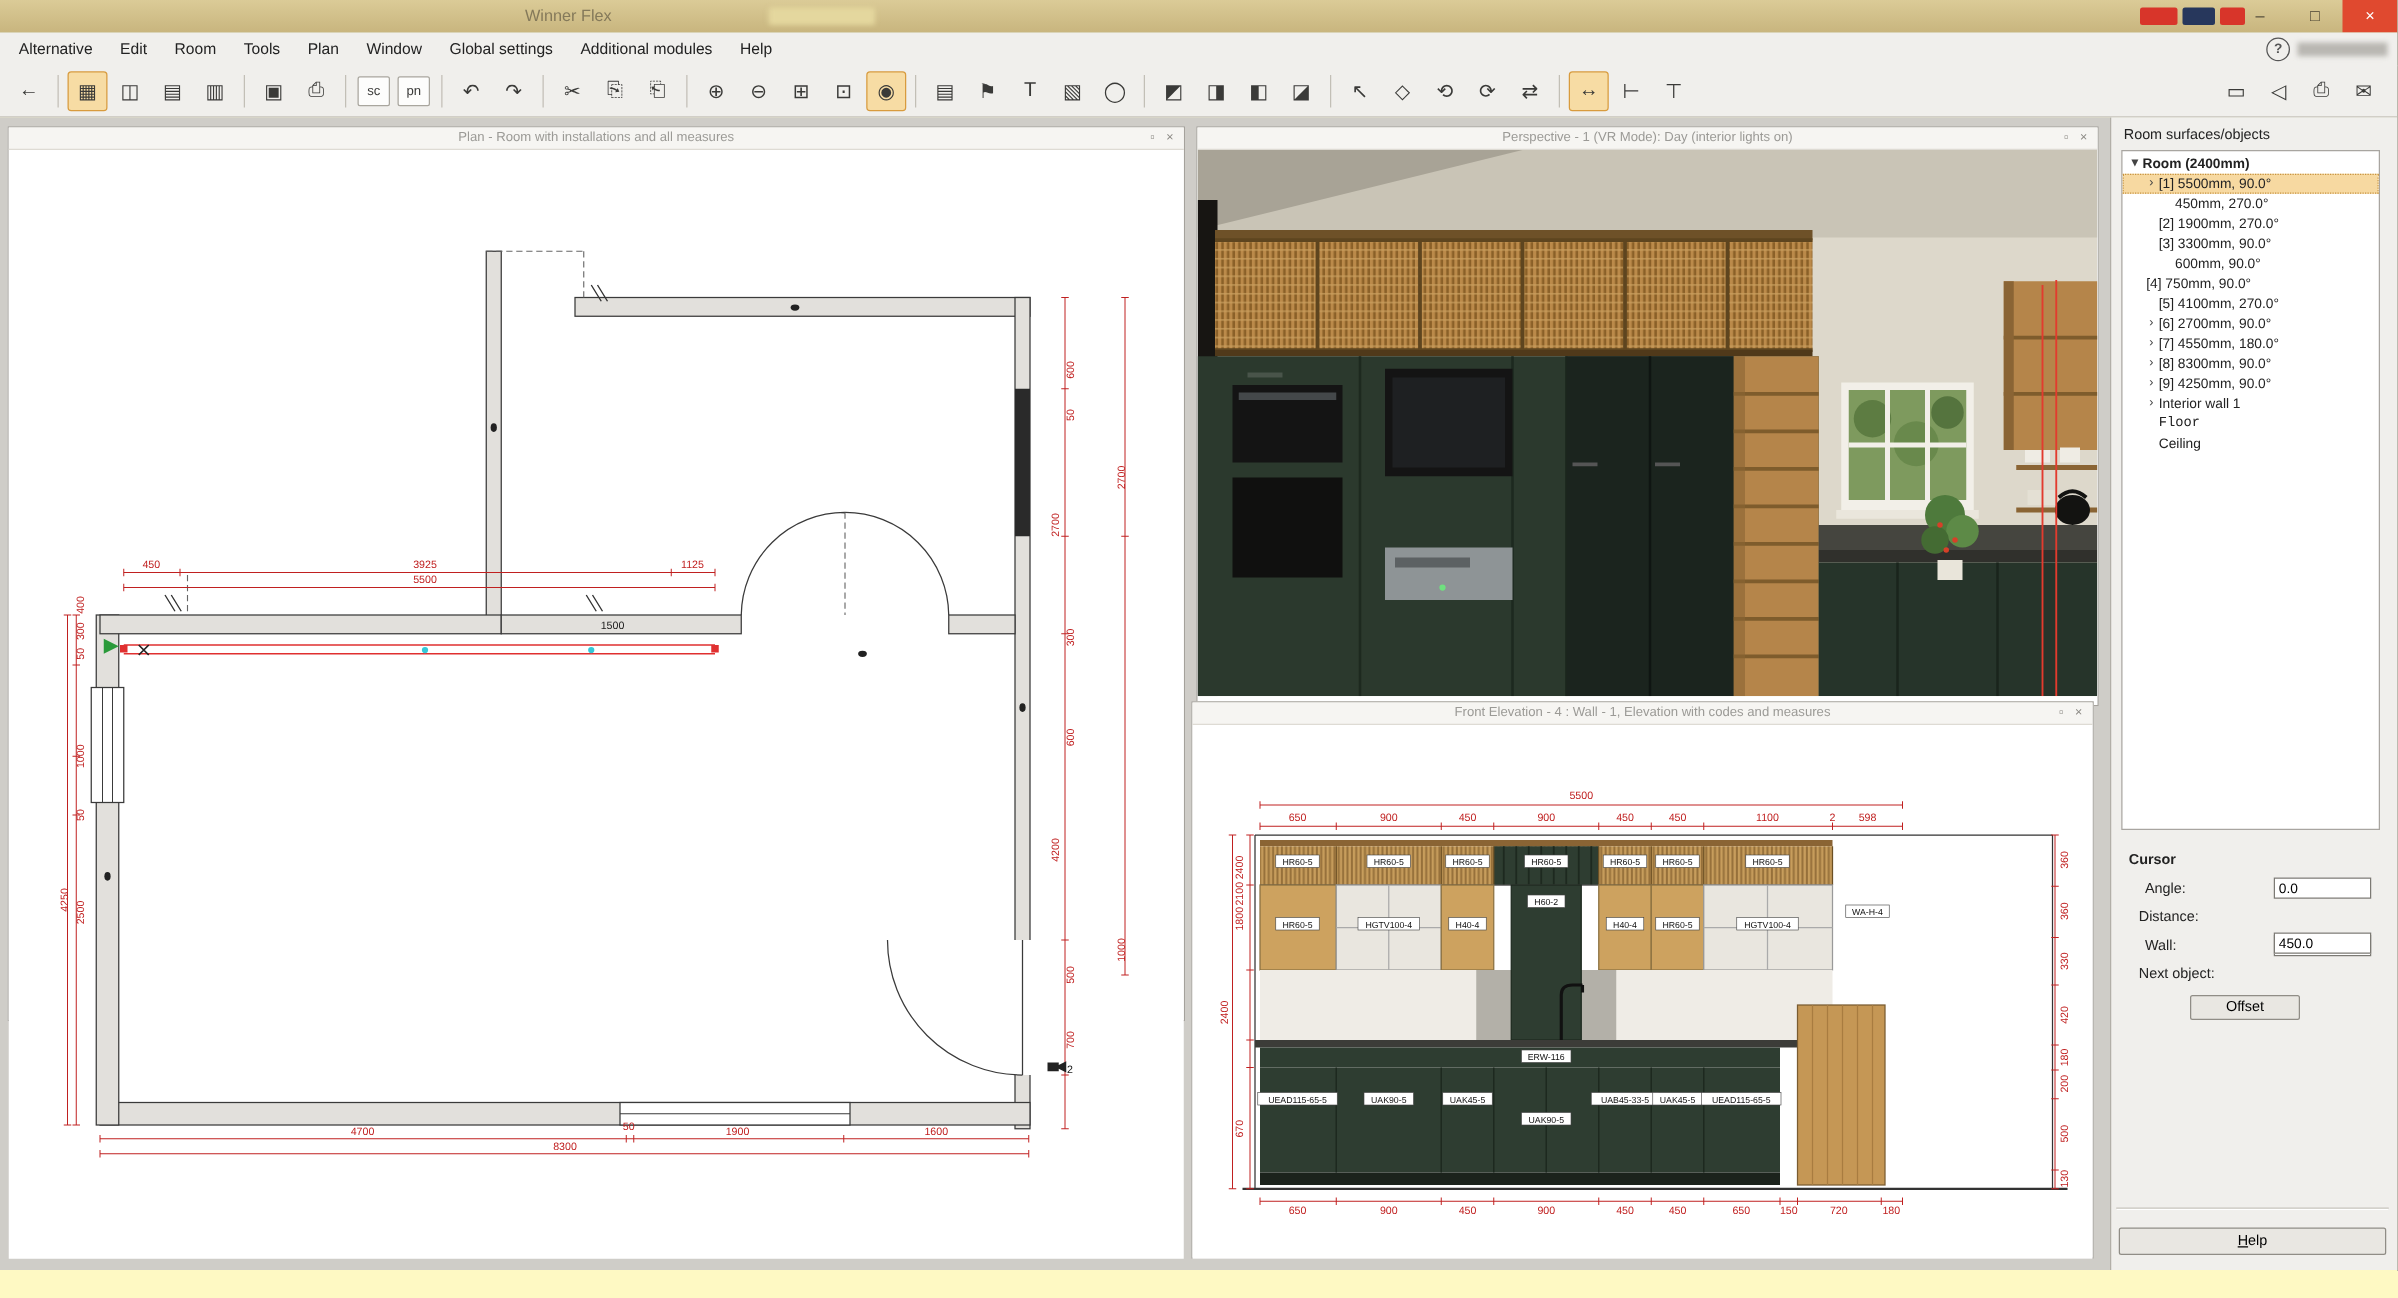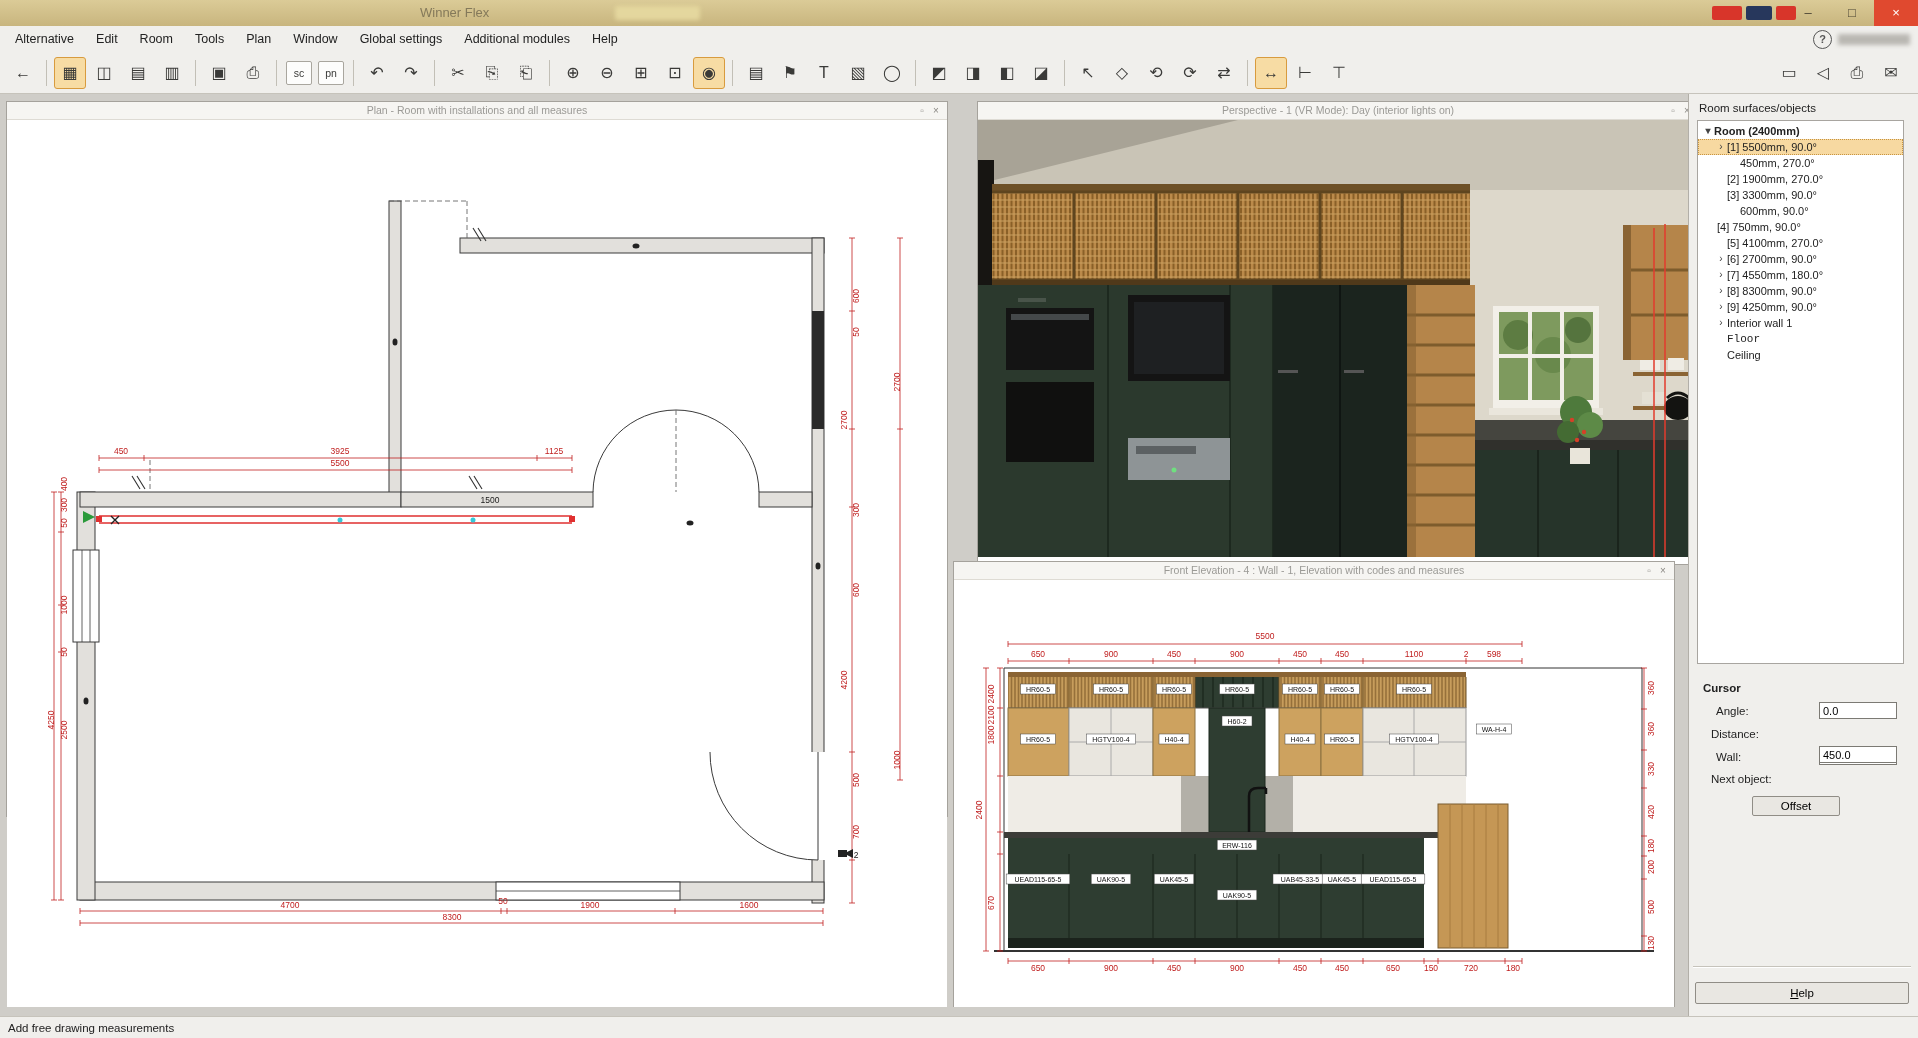--- a/index.html
+++ b/index.html
@@ -252,21 +252,21 @@
               <text x="60" y="485" transform="rotate(-90 60 485)" class="dim-r">1000</text>
               <text x="60" y="532" transform="rotate(-90 60 532)" class="dim-r">50</text>
               <text x="60" y="610" transform="rotate(-90 60 610)" class="dim-r">2500</text>
               <text x="47" y="600" transform="rotate(-90 47 600)" class="dim-r">4250</text>
               <text x="849" y="738" class="dim-k">2</text>
             </g>
         </svg>
       </div>
     </div>
 
-    <div class="panel" style="left:977px;top:7px;width:722px;height:464px;">
+    <div class="panel" style="left:957px;top:7px;width:722px;height:464px;">
       <div class="panel-title">
         <span class="panel-title-text">Perspective - 1 (VR Mode): Day (interior lights on)</span>
         <span class="panel-btns">
             <span class="panel-btn">▫</span>
             <span class="panel-btn">×</span>
           </span>
       </div>
       <div class="panel-body" style="height:437px;">
         <svg width="720" height="437" viewBox="0 0 720 437">
           <defs>
@@ -587,16 +587,13 @@
       <input class="cursor-input" style="top: 654px;" value="5500.0">
       <div class="cursor-label" style="left:22px;top:679px;">Next object:</div>
       <input class="cursor-input" style="top: 652px;" value="450.0">
       <button class="btn" style="left:63px;top:702px;width:88px;height:20px;">Offset</button>
 
       <div class="sidebar-sep"></div>
       <button class="btn btn-help" style="left:6px;top:888px;width:214px;height:22px;">Help</button>
     </div>
   </div>
 
-  <div class="statusbar">
-    <span>Add free drawing measurements</span>
-  </div>
 </div>
 
 </body></html>

